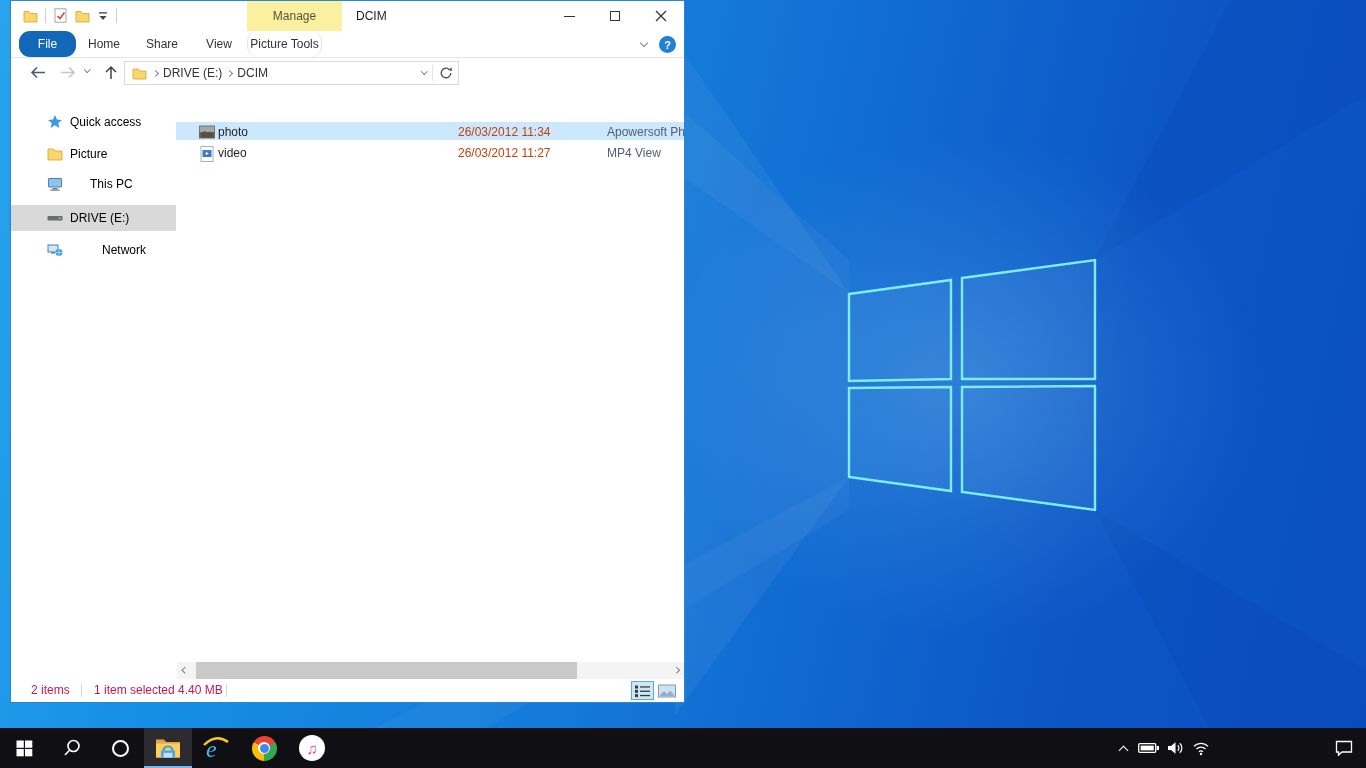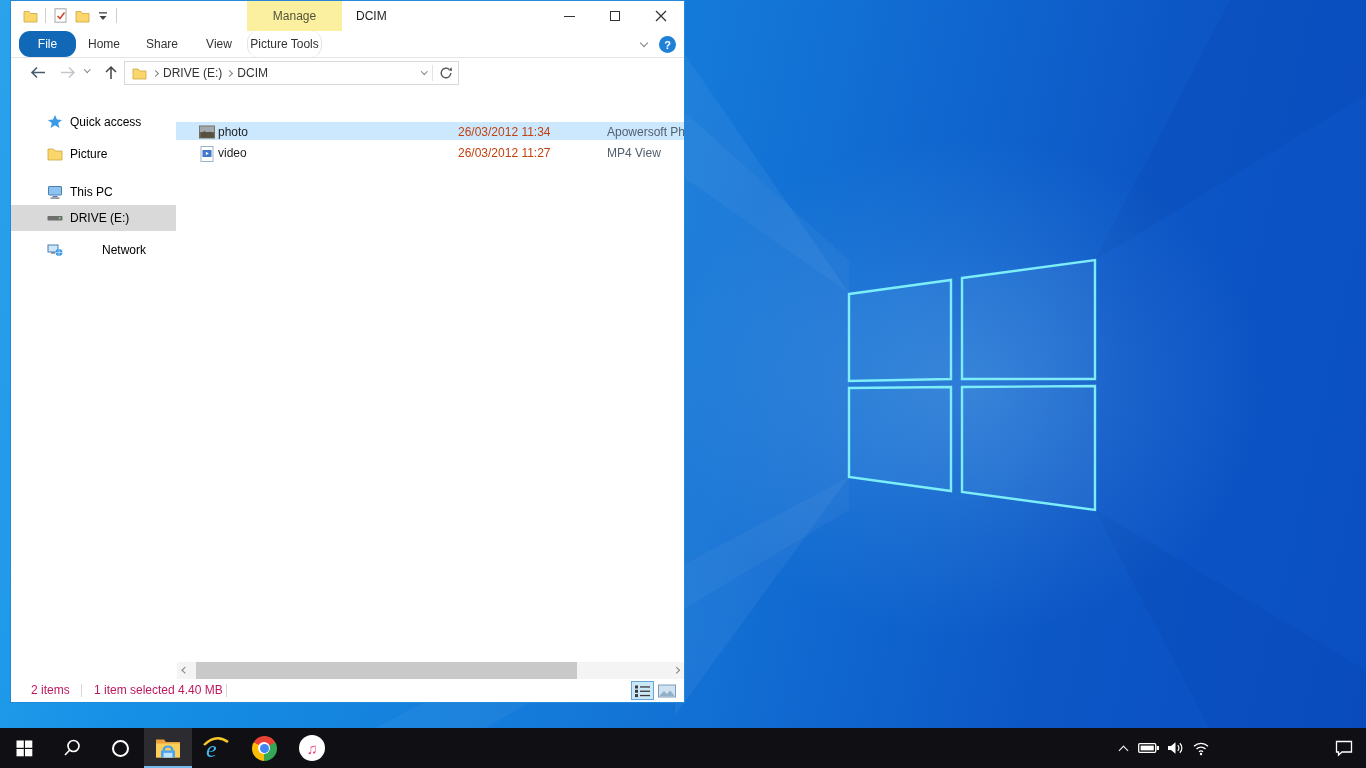--- a/index.html
+++ b/index.html
@@ -204,21 +204,21 @@
           <path d="M8 1 l2 4.5 5 .4 -3.8 3.2 1.2 4.9 -4.4 -2.7 -4.4 2.7 1.2 -4.9 L1 5.9 l5 -.4z" fill="#3b9ae8"></path>
         </svg>
       <span>Quick access</span>
     </div>
     <div class="snav" style="top:54px;">
       <svg class="sicon" viewBox="0 0 16 16">
           <path d="M1 3 h5.5 l1.5 2 H15 v9 H1z" fill="#fbd76b" stroke="#caa53e" stroke-width="0.8"></path>
         </svg>
       <span>Picture</span>
     </div>
-    <div class="snav" style="top:92px;">
+    <div class="snav" style="top:84px;gap:20px;">
       <svg class="sicon" viewBox="0 0 16 16">
           <rect x="1.5" y="2.5" width="13" height="8.5" rx="0.5" fill="#8ec3f0" stroke="#4a7fb5"></rect>
           <rect x="5.5" y="12" width="5" height="1.2" fill="#4a7fb5"></rect>
           <rect x="3.5" y="13.5" width="9" height="1.2" fill="#6d6d6d"></rect>
         </svg>
       <span>This PC</span>
     </div>
     <div class="snav selected" style="top:118px;">
       <svg class="sicon" viewBox="0 0 16 16">
           <rect x="0.5" y="6" width="15" height="4.5" rx="0.8" fill="#6e6e6e"></rect>

